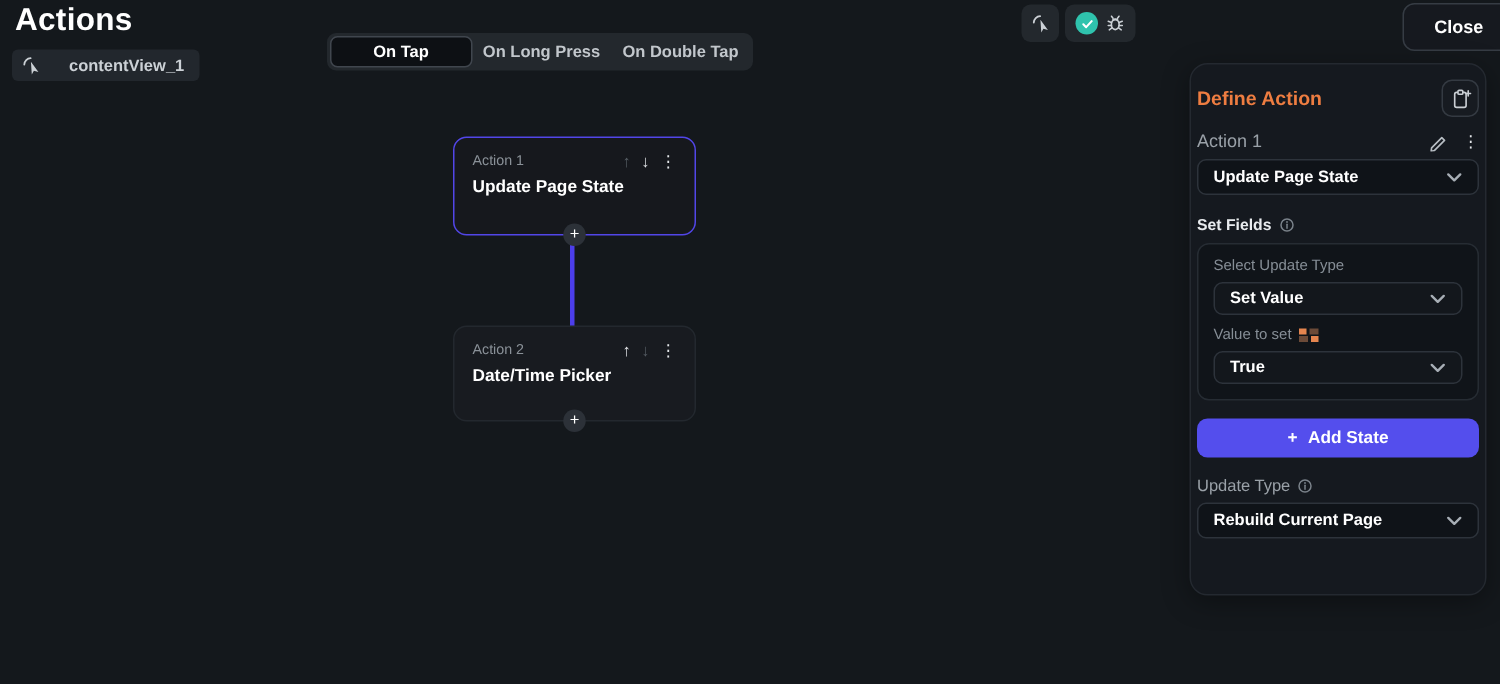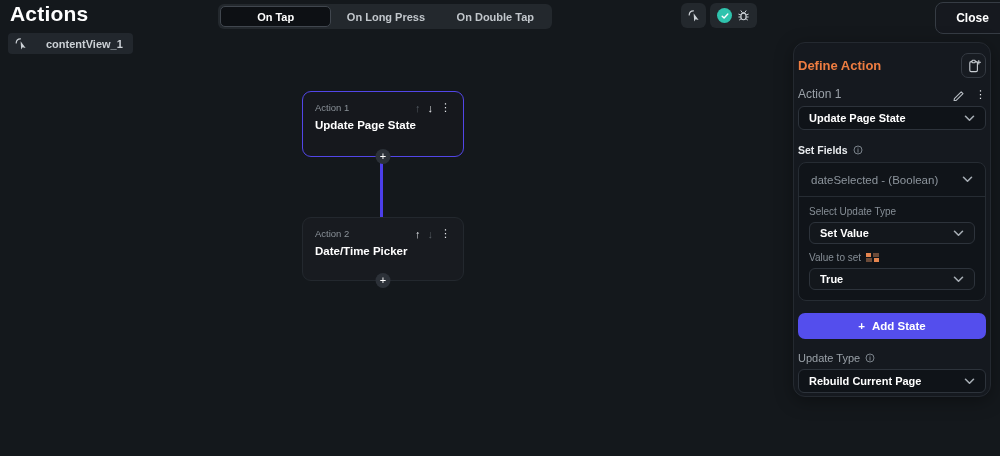--- a/index.html
+++ b/index.html
@@ -5,21 +5,21 @@
   * { margin:0; padding:0; box-sizing:border-box; }
   html,body { background:#14181c; }
   body { font-family:"Liberation Sans", sans-serif; }
   .stage { position:relative; width:1000px; height:456px; background:#14181c; overflow:hidden; }
 
   
   .page-title { position:absolute; left:10px; top:2px; font-size:21px; font-weight:700; color:#ffffff; letter-spacing:.2px; }
   .context-chip { position:absolute; left:8px; top:33px; height:21px; display:flex; align-items:center; gap:19px;
     padding:0 10px 0 6px; background:#22272d; border-radius:4px; color:#ccd1d6; font-size:11px; font-weight:700; }
 
-  .tabbar { position:absolute; left:218px; top:4px; width:334px; height:25px; background:#23282d; border-radius:6px;
+  .tabbar { position:absolute; left:218px; top:22px; width:284px; height:25px; background:#23282d; border-radius:6px;
     display:flex; padding:2px; }
   .tab { flex:1; display:flex; align-items:center; justify-content:center; font-size:11px; font-weight:700;
     color:#c2c7cc; border-radius:5px; cursor:default; }
   .tab.selected { background:#0d1014; border:1px solid #40464e; color:#ffffff; }
 
   .icon-btn { position:absolute; width:25px; height:25px; background:#23282d; border-radius:6px;
     display:flex; align-items:center; justify-content:center; }
   .gesture-btn { left:681px; top:3px; }
   .status-group { position:absolute; left:710px; top:3px; width:47px; height:25px; background:#23282d; border-radius:6px;
     display:flex; align-items:center; justify-content:center; gap:5px; }
@@ -199,28 +199,20 @@
       <span>
         <svg width="10" height="10" viewBox="0 0 10 10">
           <circle cx="5" cy="5" r="4" stroke="#7a828a" stroke-width="1" fill="none"></circle>
           <path d="M5 4.5 V7.2" stroke="#7a828a" stroke-width="1" stroke-linecap="round"></path>
           <circle cx="5" cy="3" r="0.6" fill="#7a828a"></circle>
         </svg>
       </span>
     </div>
 
     <div class="group">
-      <div class="dd group-select" style="border-radius:8px 8px 0 0; background:transparent; border-left:none; border-right:none; border-top:none;">
-        <span class="dd-text">dateSelected - (Boolean)</span>
-        <span class="chev">
-          <svg width="11" height="7" viewBox="0 0 11 7">
-              <polyline points="1.5,1.3 5.5,5.2 9.5,1.3" stroke="#a7aeb5" stroke-width="1.6" fill="none" stroke-linecap="round" stroke-linejoin="round"></polyline>
-            </svg>
-        </span>
-      </div>
       <div class="group-inner">
         <div class="mini-label">Select Update Type</div>
         <div class="dd small">
           <span class="dd-text">Set Value</span>
           <span class="chev">
             <svg width="11" height="7" viewBox="0 0 11 7">
                 <polyline points="1.5,1.3 5.5,5.2 9.5,1.3" stroke="#a7aeb5" stroke-width="1.6" fill="none" stroke-linecap="round" stroke-linejoin="round"></polyline>
               </svg>
           </span>
         </div>

